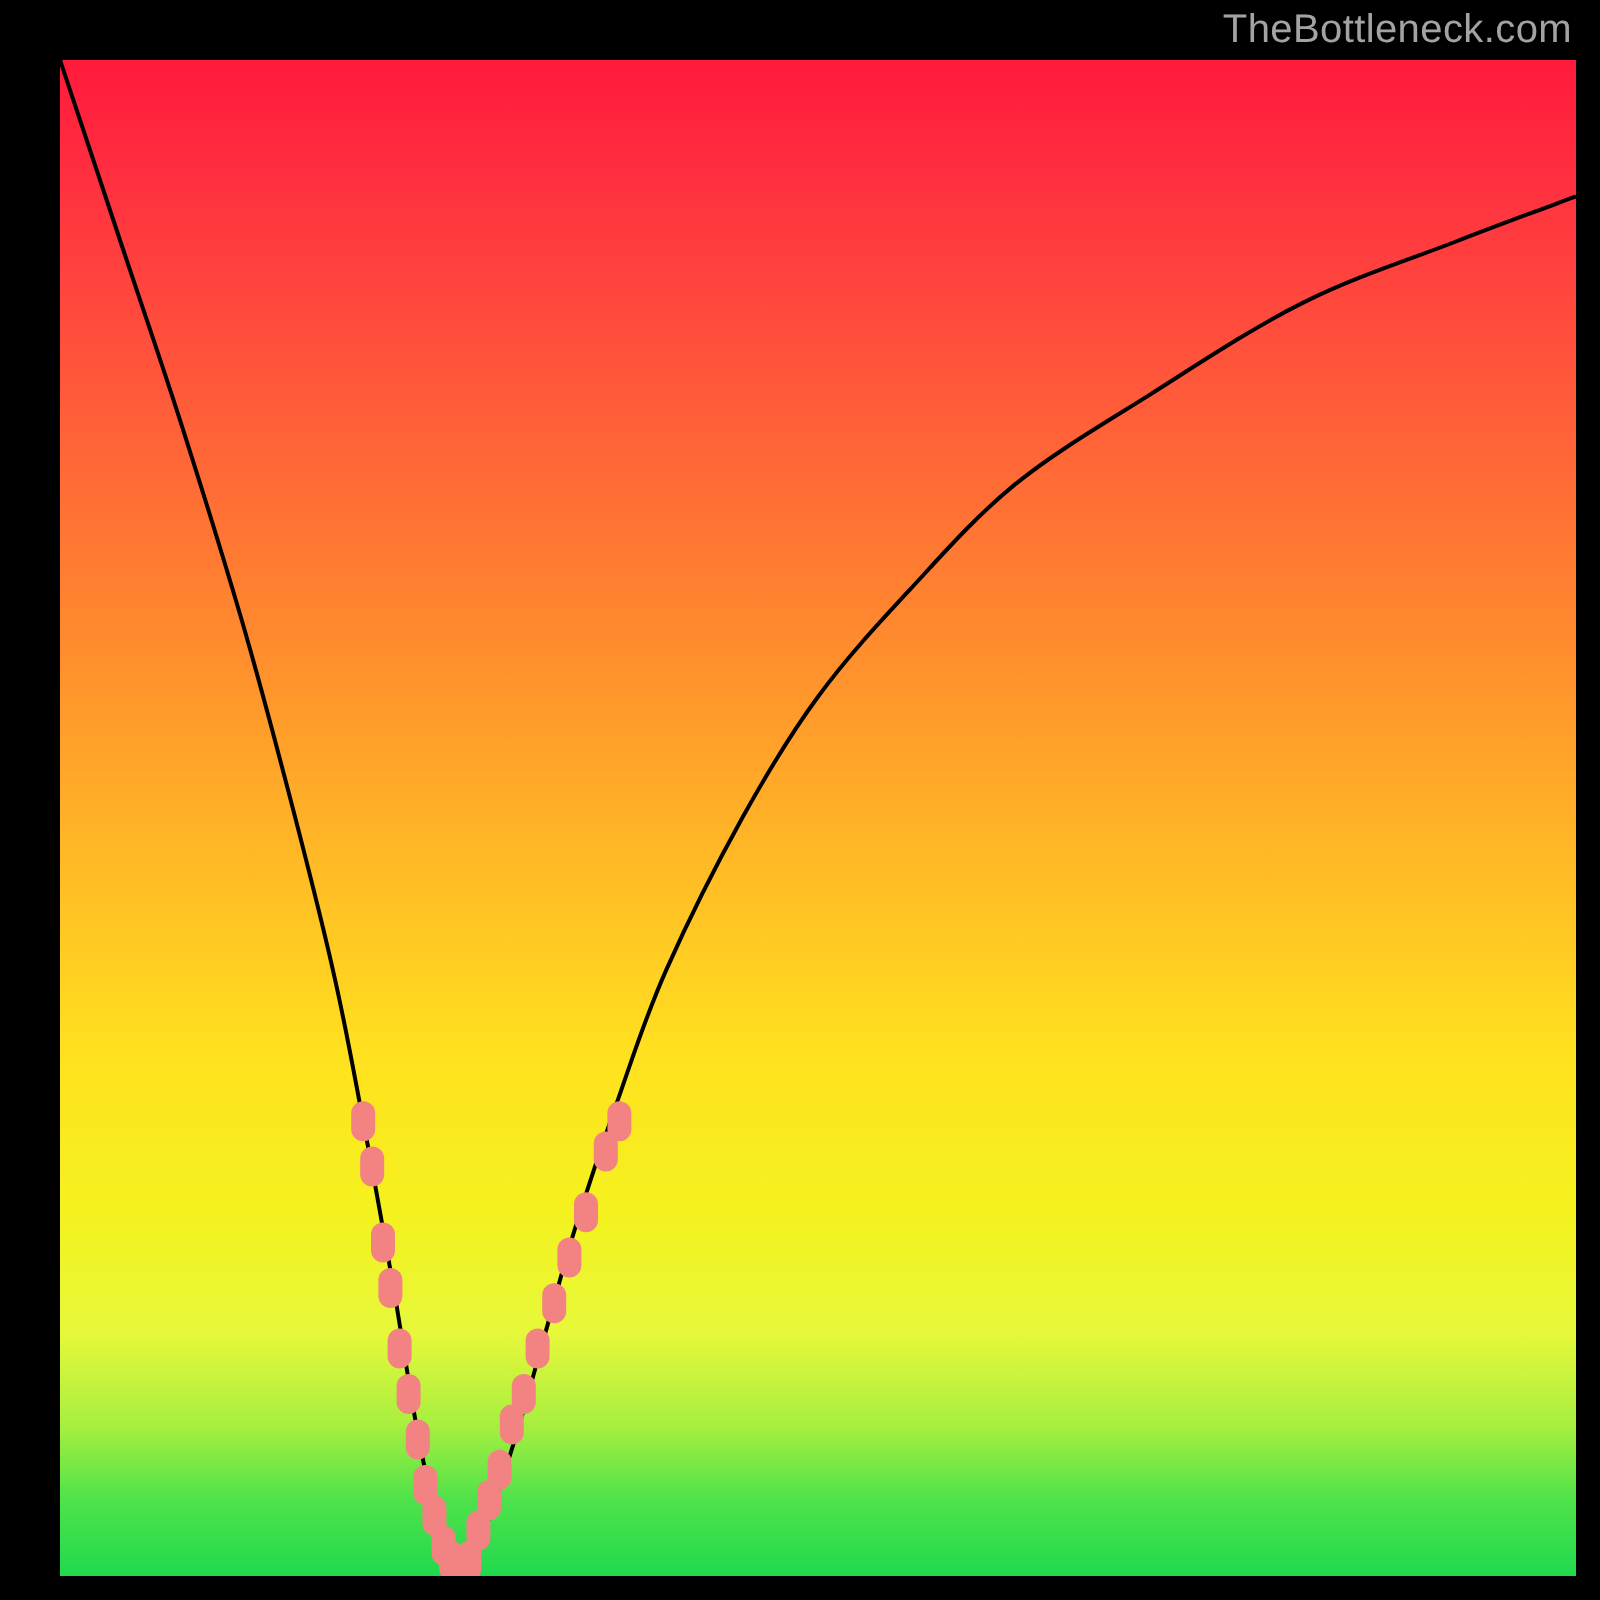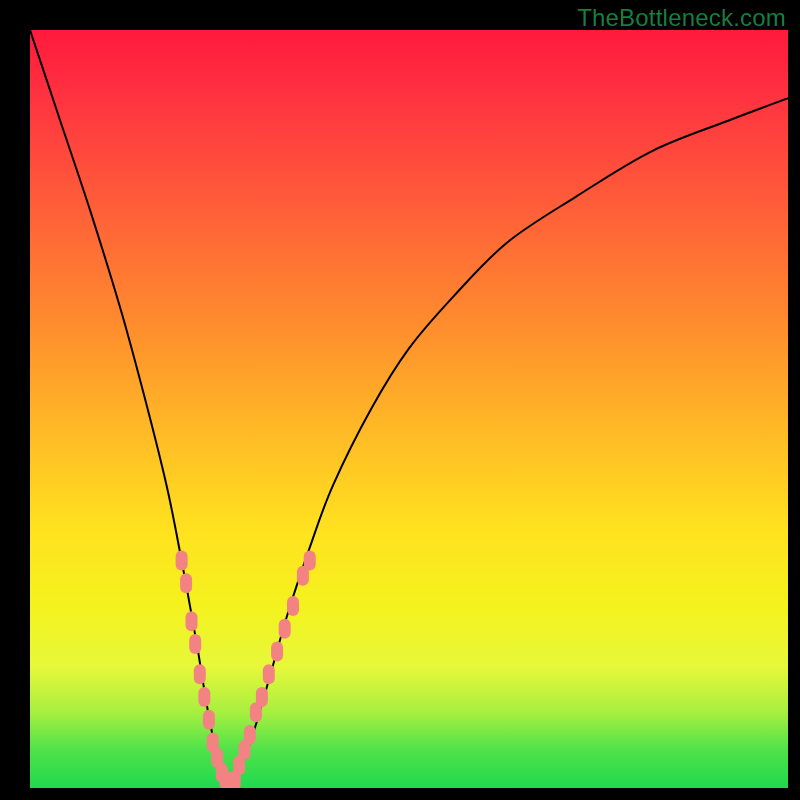--- a/index.html
+++ b/index.html
@@ -36,22 +36,22 @@
       #e6f83a 84%,
       #a8ef3f 90%,
       #4fe24a 95%,
       #20d94e 100%
     );
   }
   .watermark {
     position: absolute;
     top: 4px;
     right: 14px;
-    color: #15803d;
-    font-size: 24px;
+    color: #a3a3a3;
+    font-size: 20px;
     letter-spacing: 0.2px;
     user-select: none;
   }
   svg.curve {
     position: absolute;
     left: 0;
     top: 0;
     width: 758px;
     height: 758px;
   }

